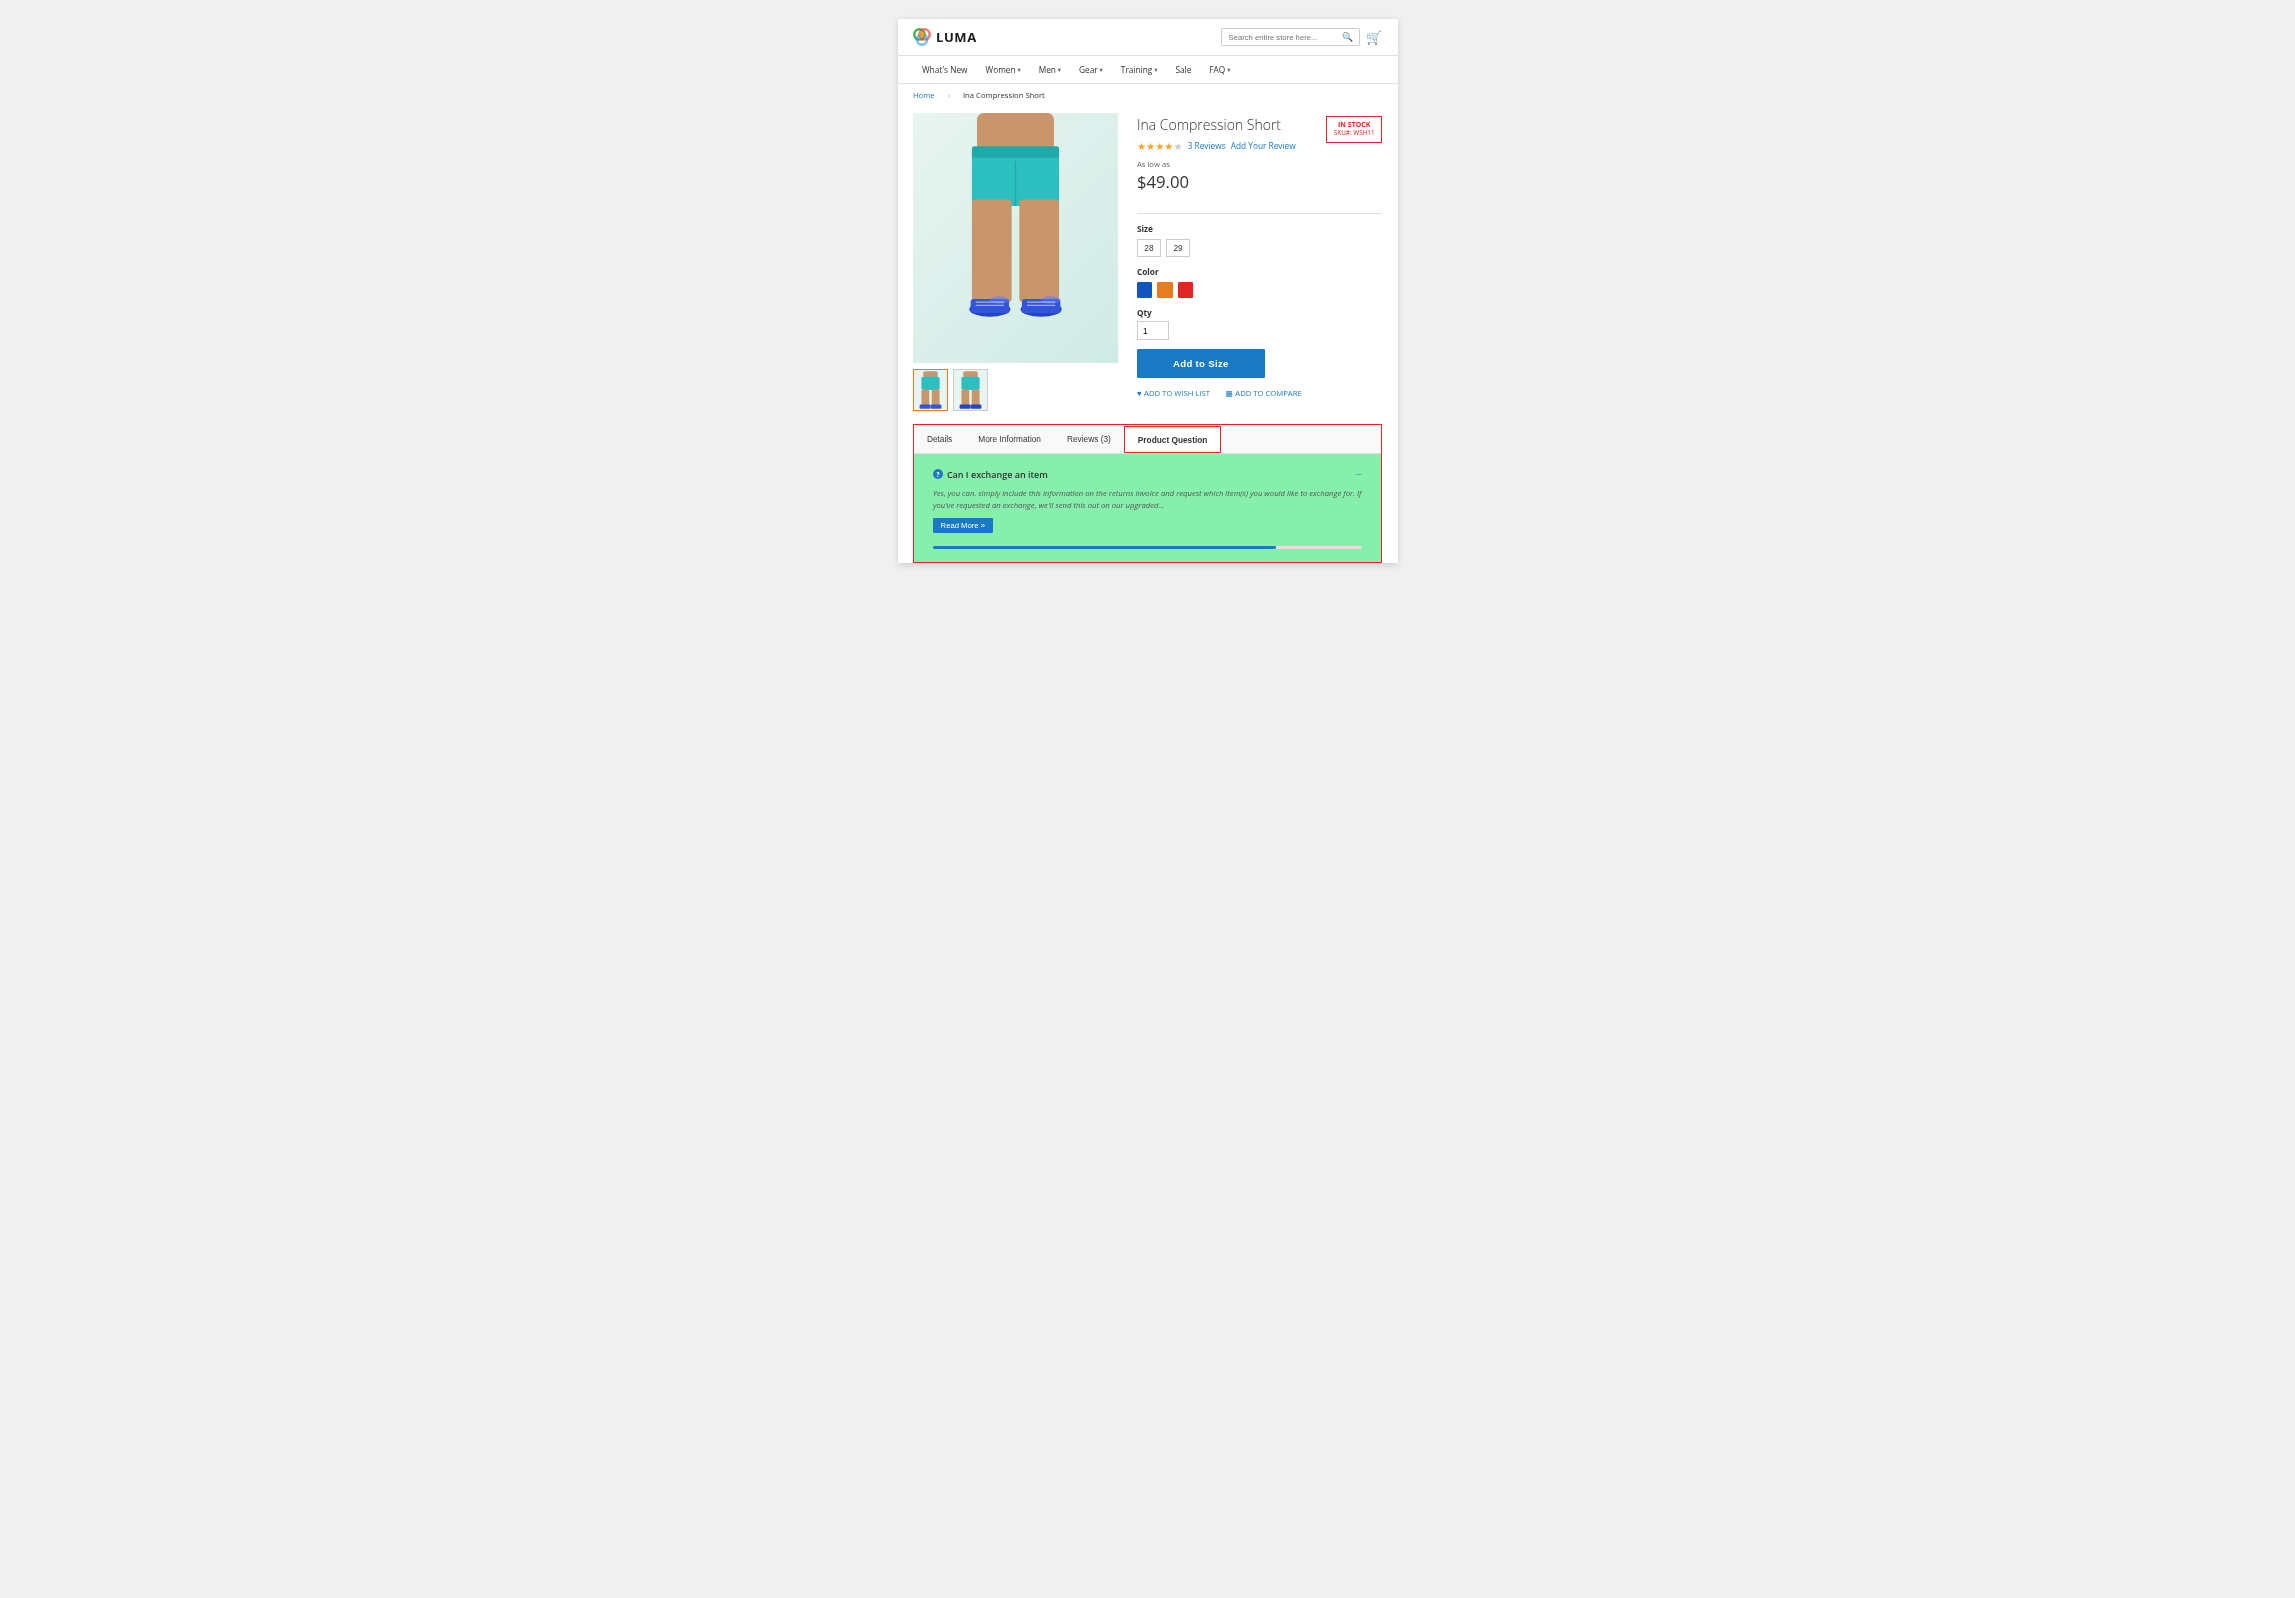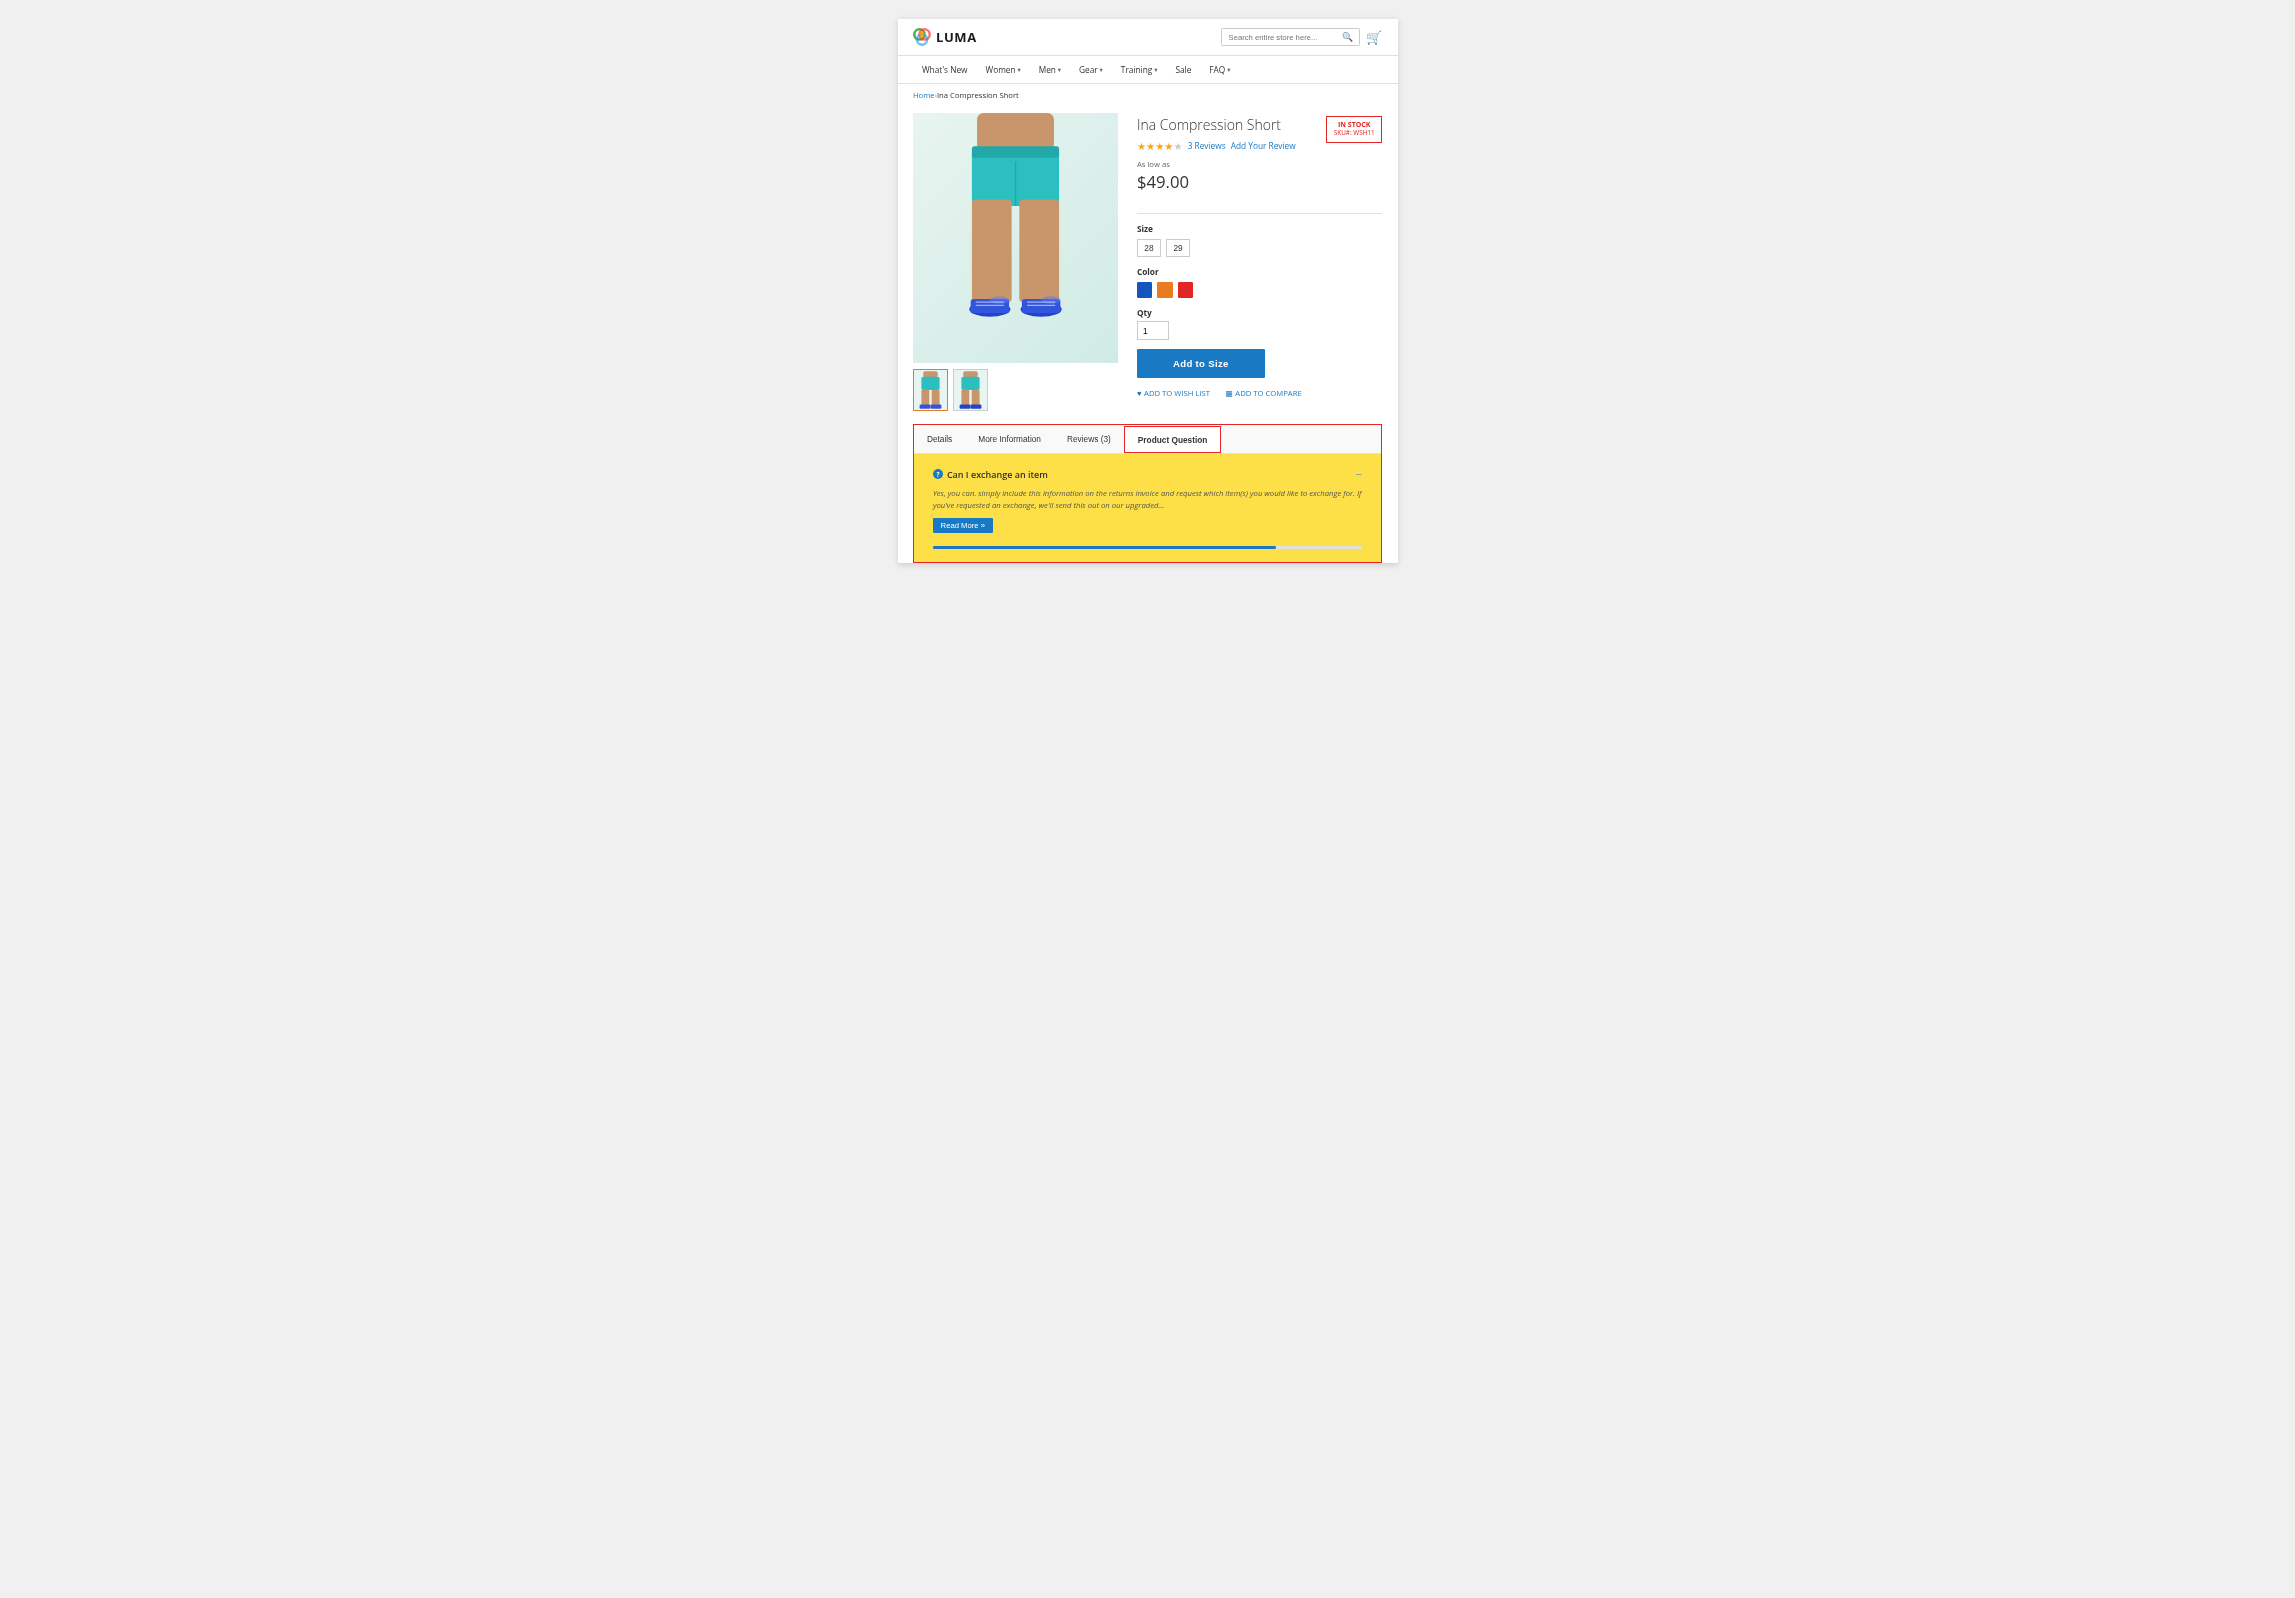--- a/index.html
+++ b/index.html
@@ -95,21 +95,21 @@
       gap: 1.9px;
     }
     .nav-chevron { font-size: 6.4px; color: #666; }
     
     .breadcrumb {
       padding: 6.4px 15.4px;
       font-size: 7.7px;
       color: #333;
       display: flex;
       align-items: center;
-      gap: 0;
+      gap: 13px;
       background: #fff;
     }
     .breadcrumb a { color: #1979c3; text-decoration: none; }
     .breadcrumb-sep { color: #999; }
     
     .product-section {
       display: flex;
       padding: 6.4px 15.4px 13px;
       gap: 19px;
       background: #fff;
@@ -247,21 +247,21 @@
       gap: 2.6px;
       color: #1979c3;
       font-size: 7.7px;
       cursor: pointer;
       text-decoration: none;
     }
     
     .tabs-section {
       border: 1.3px solid #e22626;
       margin: 0 15.4px 13px;
-      background: #fde047;
+      background: #86efac;
     }
     .tabs-header {
       display: flex;
       border-bottom: 0.6px solid #e0e0e0;
       background: #f9f9f9;
     }
     .tab {
       padding: 7.7px 13px;
       font-size: 8.3px;
       color: #333;

